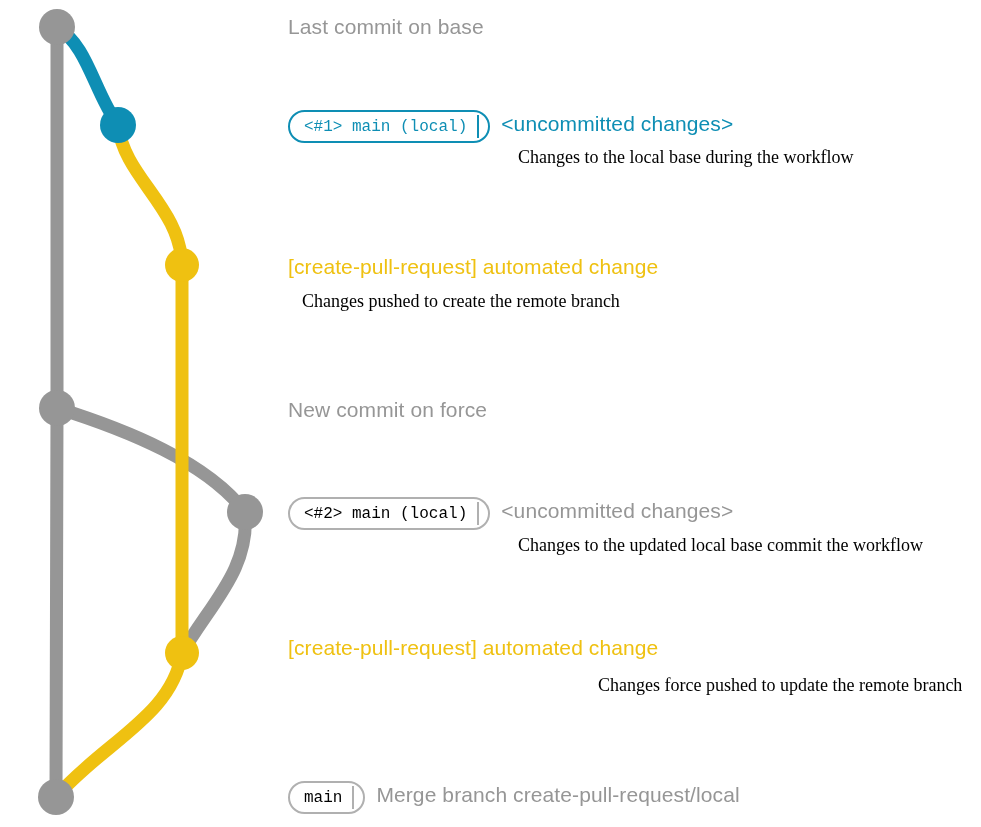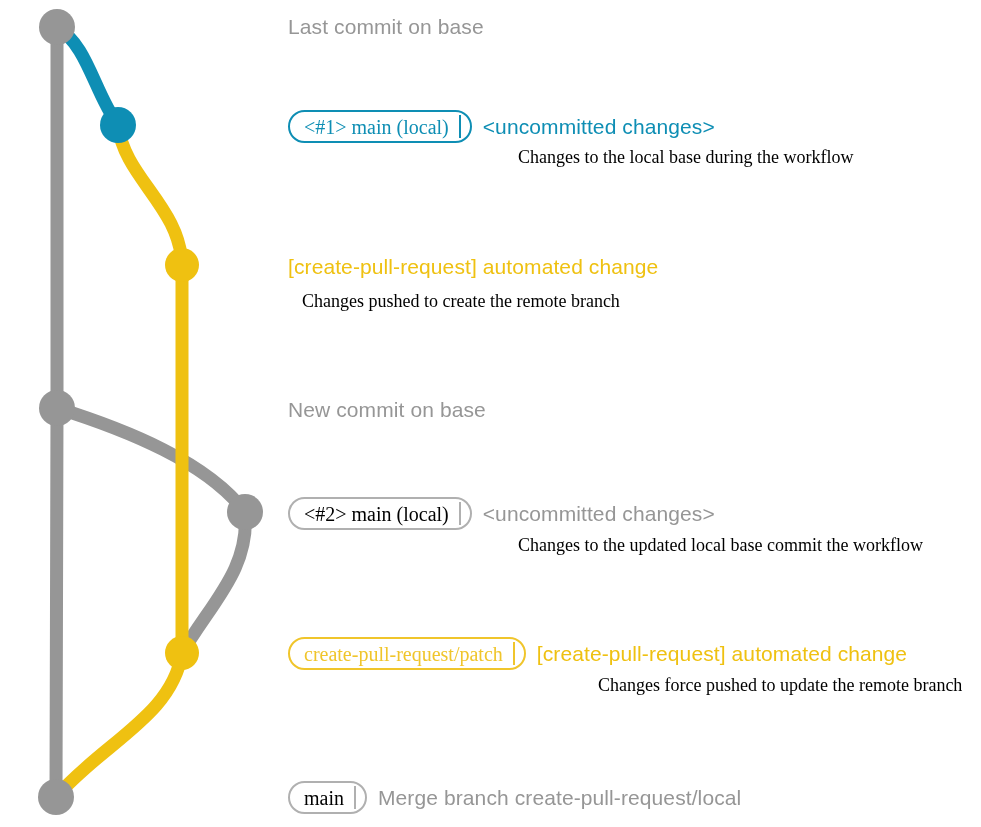--- a/index.html
+++ b/index.html
@@ -49,22 +49,22 @@
     white-space: nowrap;
   }
   .pill {
     display: inline-flex;
     align-items: center;
     box-sizing: border-box;
     height: 33px;
     padding: 0 13px 0 14px;
     border: 2px solid currentColor;
     border-radius: 17px;
-    font-family: Liberation Serif, serif;
-    font-size: 20px;
+    font-family: Liberation Mono, monospace;
+    font-size: 16px;
     line-height: 1;
     position: relative;
     margin-right: 11px;
   }
   .pill::after {
     content: "";
     position: absolute;
     right: 9px;
     top: 3px;
     bottom: 3px;
@@ -129,35 +129,32 @@
     <span class="headline c-blue">&lt;uncommitted changes&gt;</span>
   </div>
   <div class="sub" style="left:486px; top:148px;">Changes to the local base during the workflow</div>
 
   <div class="row" style="left:256px; top:256px;">
     <span class="headline c-yellow">[create-pull-request] automated change</span>
   </div>
   <div class="sub" style="left:270px; top:292px;">Changes pushed to create the remote branch</div>
 
   <div class="row" style="left:256px; top:399px;">
-    <span class="headline c-gray">New commit on base</span>
+    <span class="headline c-gray">New commit on force</span>
   </div>
 
   <div class="row" style="left:256px; top:497px;">
     <span class="pill c-gray">
       <span class="pill-label">&lt;#2&gt; main (local)</span>
     </span>
     <span class="headline c-gray">&lt;uncommitted changes&gt;</span>
   </div>
   <div class="sub" style="left:486px; top:536px;">Changes to the updated local base commit the workflow</div>
 
   <div class="row" style="left:256px; top:637px;">
-    <span class="pill c-yellow">
-      <span class="pill-label">create-pull-request/patch</span>
-    </span>
     <span class="headline c-yellow">[create-pull-request] automated change</span>
   </div>
   <div class="sub" style="left:566px; top:676px;">Changes force pushed to update the remote branch</div>
 
   <div class="row" style="left:256px; top:781px;justify-content:flex-end;">
     <span class="pill c-gray">
       <span class="pill-label">main</span>
     </span>
     <span class="headline c-gray">Merge branch create-pull-request/local</span>
   </div>

